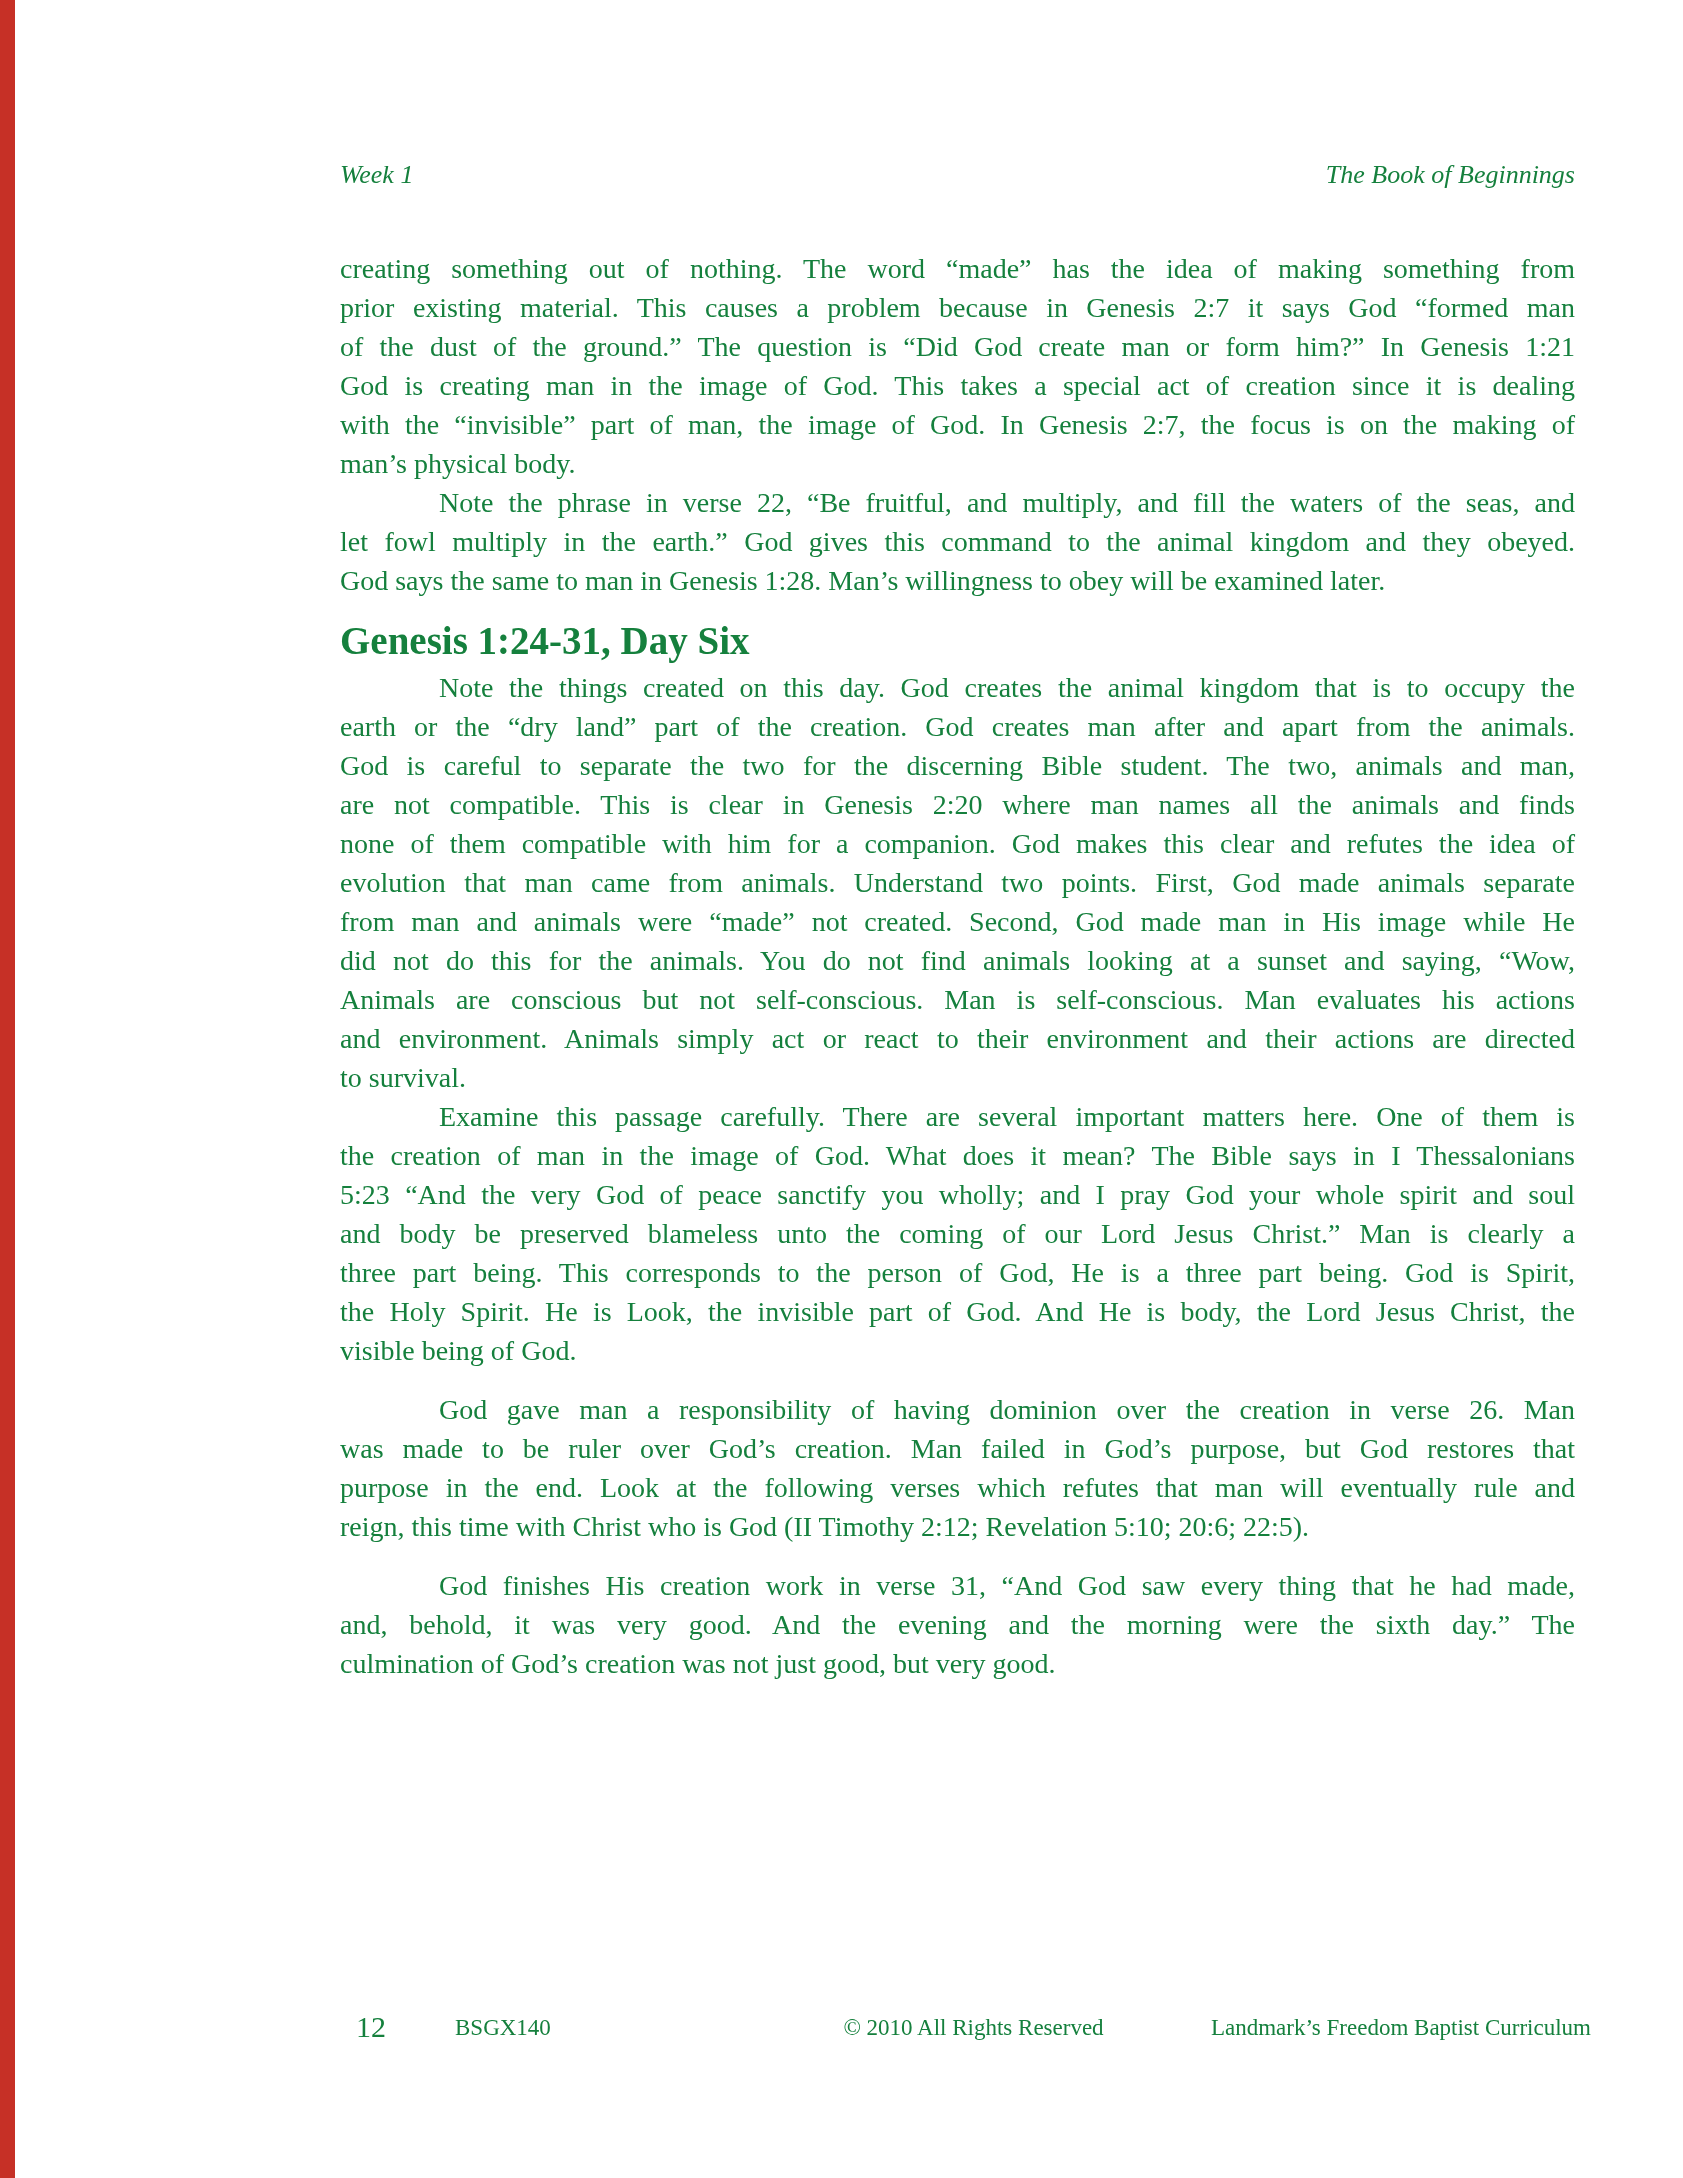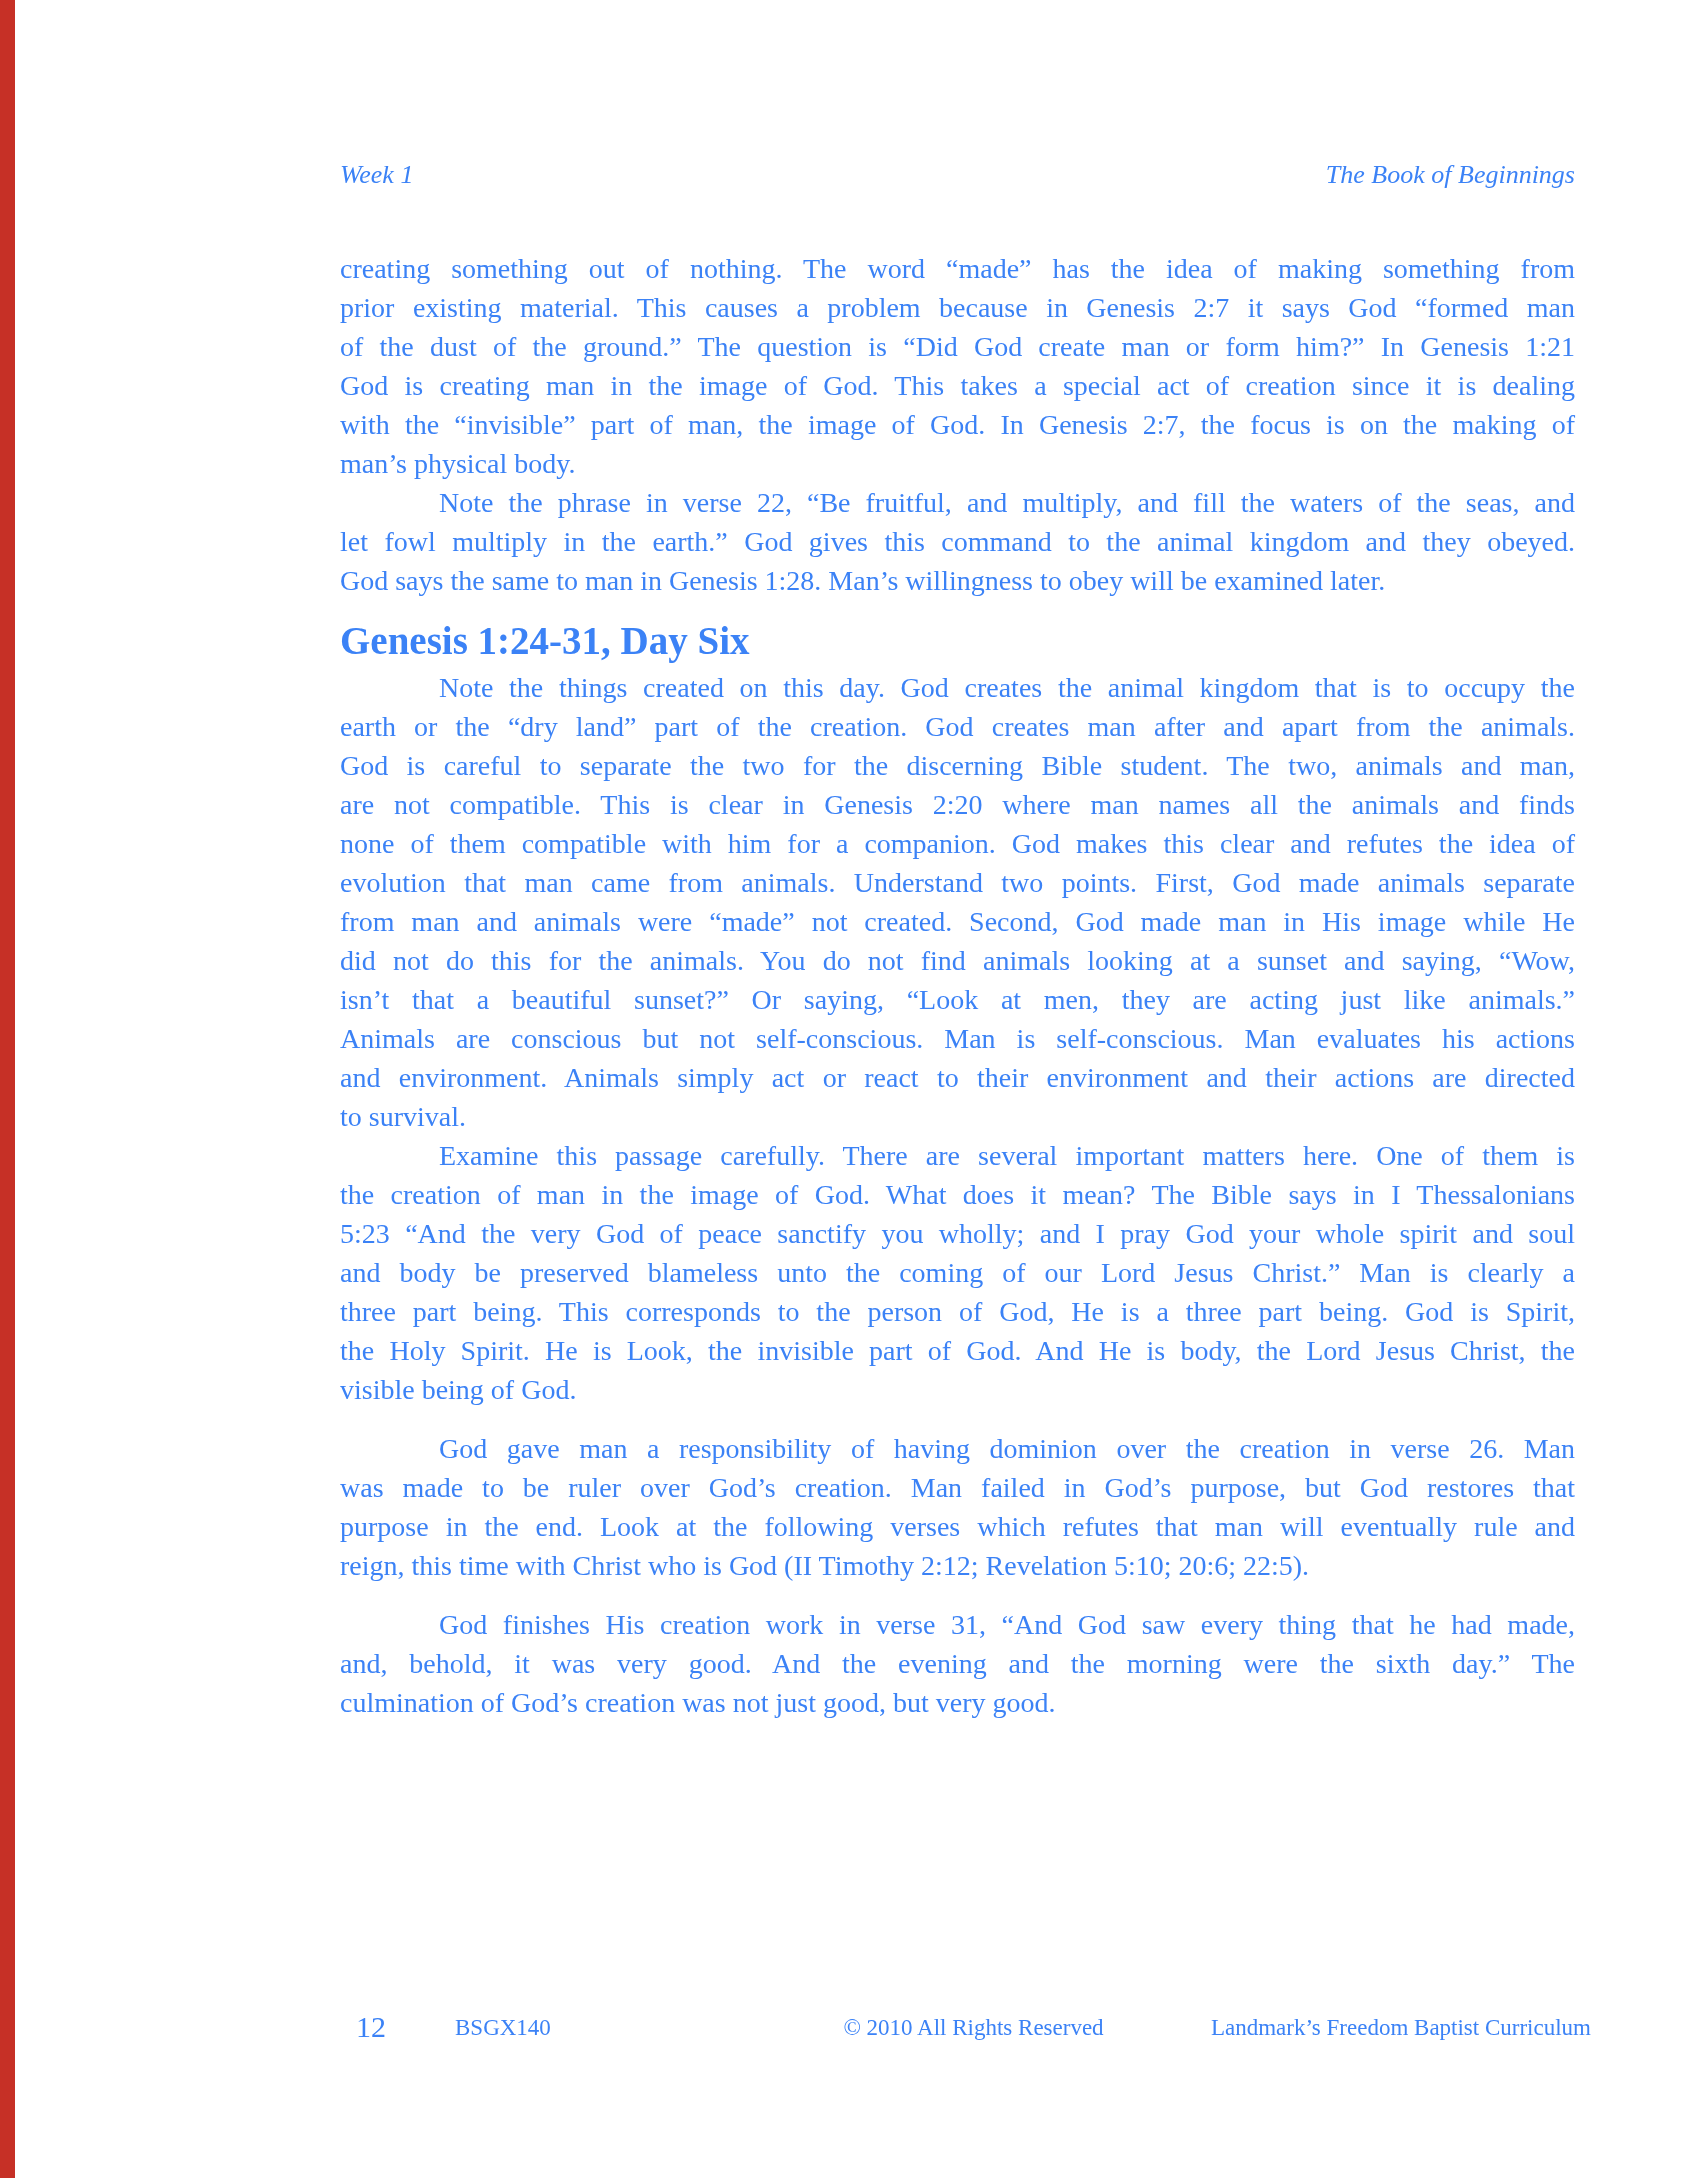--- a/index.html
+++ b/index.html
@@ -3,21 +3,21 @@
 <meta charset="utf-8">
 <style>
   html, body { margin: 0; padding: 0; background: #ffffff; }
   .page {
     position: relative;
     width: 1683px;
     height: 2178px;
     background: #ffffff;
     overflow: hidden;
     font-family: "Liberation Serif", "DejaVu Serif", serif;
-    color: #3b82f6;
+    color: #15803d;
   }
   .edge-stripe {
     position: absolute;
     left: 0; top: 0; bottom: 0;
     width: 15px;
     background: #c63026;
   }
   .header-row {
     position: absolute;
     left: 340px; top: 158px;
@@ -93,21 +93,20 @@
 
     <div class="para">
         <div class="line ind">Note the things created on this day. God creates the animal kingdom that is to occupy the</div>
         <div class="line">earth or the “dry land” part of the creation. God creates man after and apart from the animals.</div>
         <div class="line">God is careful to separate the two for the discerning Bible student. The two, animals and man,</div>
         <div class="line">are not compatible. This is clear in Genesis 2:20 where man names all the animals and finds</div>
         <div class="line">none of them compatible with him for a companion. God makes this clear and refutes the idea of</div>
         <div class="line">evolution that man came from animals. Understand two points. First, God made animals separate</div>
         <div class="line">from man and animals were “made” not created. Second, God made man in His image while He</div>
         <div class="line">did not do this for the animals. You do not find animals looking at a sunset and saying, “Wow,</div>
-        <div class="line">isn’t that a beautiful sunset?” Or saying, “Look at men, they are acting just like animals.”</div>
         <div class="line">Animals are conscious but not self-conscious. Man is self-conscious. Man evaluates his actions</div>
         <div class="line">and environment. Animals simply act or react to their environment and their actions are directed</div>
         <div class="line last">to survival.</div>
       </div>
 
     <div class="para">
         <div class="line ind">Examine this passage carefully. There are several important matters here. One of them is</div>
         <div class="line">the creation of man in the image of God. What does it mean? The Bible says in I Thessalonians</div>
         <div class="line">5:23 “And the very God of peace sanctify you wholly; and I pray God your whole spirit and soul</div>
         <div class="line">and body be preserved blameless unto the coming of our Lord Jesus Christ.” Man is clearly a</div>

